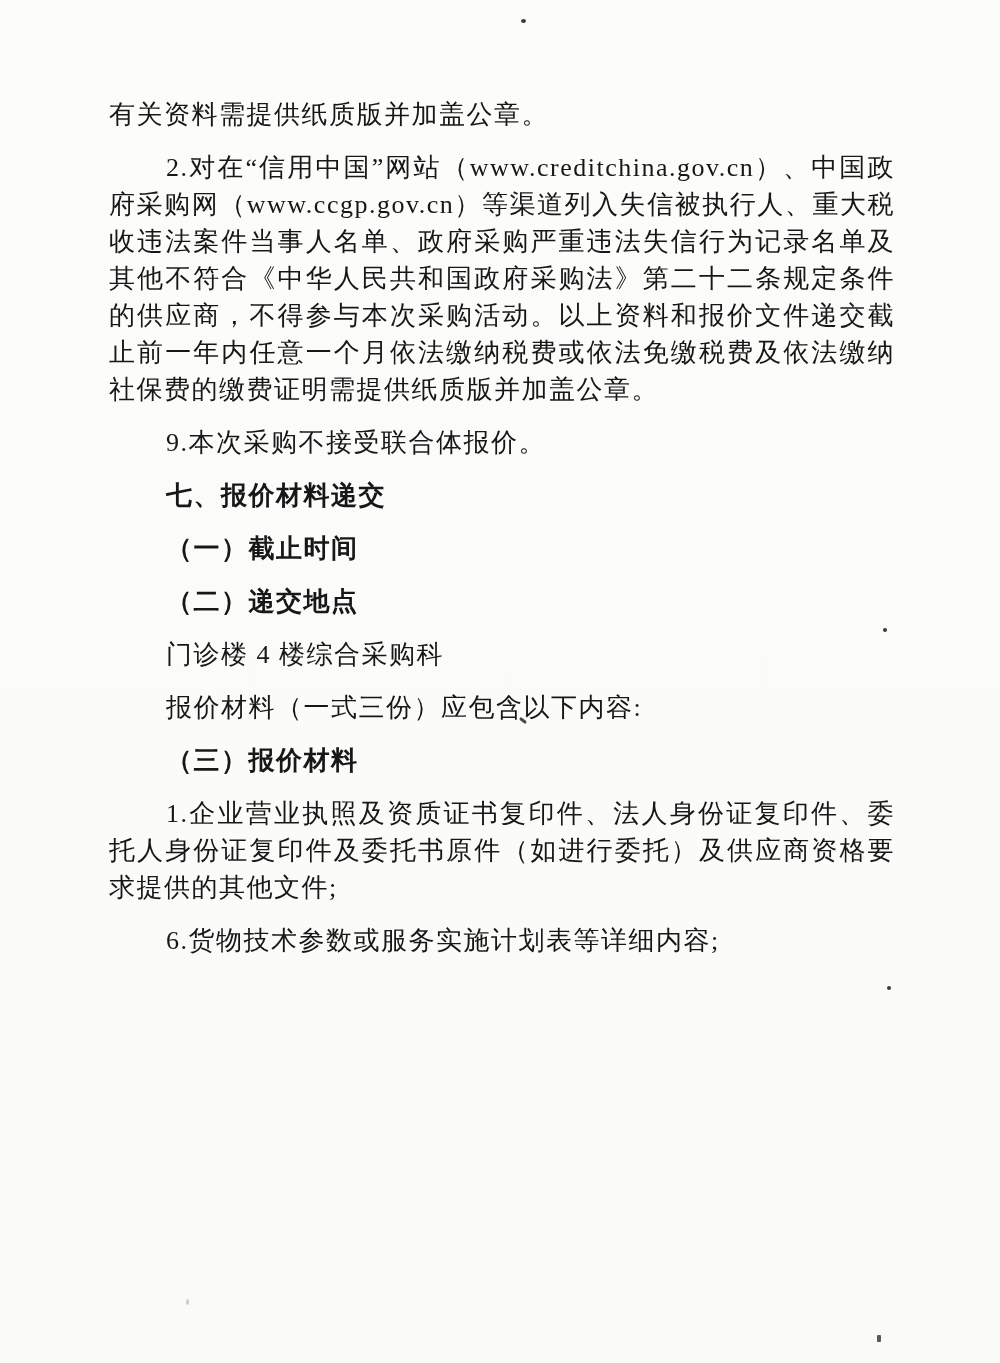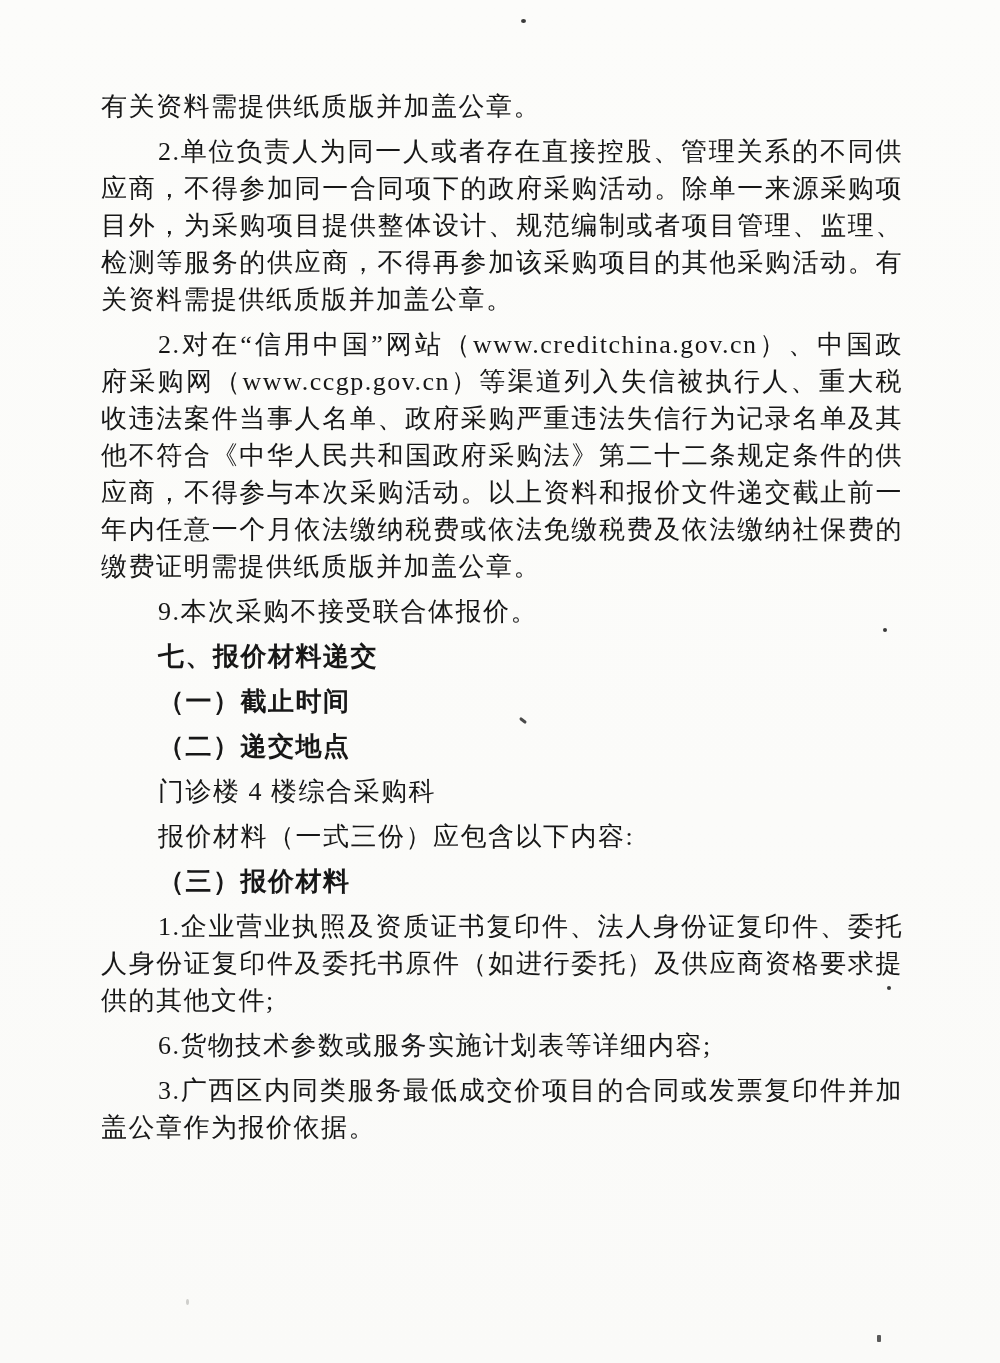--- a/index.html
+++ b/index.html
@@ -25,21 +25,21 @@
     top: 80px;
     width: 818px;
     color: #171717;
     font-size: 26px;
     line-height: 37px;
     text-align: justify;
     text-justify: inter-character;
     letter-spacing: 1.5px;
   }
   .para {
-    margin: 8px;
+    margin: 16px;
   }
   .indent {
     text-indent: 57px;
   }
   .heading {
     font-weight: bold;
   }
   
   .speck {
     position: absolute;
@@ -52,32 +52,30 @@
   .speck.s4 { left: 887px; top: 986px; width: 4px; height: 4px; }
   .speck.s5 { left: 186px; top: 1299px; width: 3px; height: 6px; background: #cfcfcc; }
   .speck.s6 { left: 877px; top: 1335px; width: 4px; height: 7px; background: #5a5a5a; border-radius: 1px; }
 </style>
 </head>
 <body>
 
 <div class="page">
   <div class="content">
     <p class="para">有关资料需提供纸质版并加盖公章。</p>
-    <p class="para indent">2.单位负责人为同一人或者存在直接控股、管理关系的不同供应商，不得参加同一合同项下的政府采购活动。除单一来源采购项目外，为采购项目提供整体设计、规范编制或者项目管理、监理、检测等服务的供应商，不得再参加该采购项目的其他采购活动。有关资料需提供纸质版并加盖公章。</p>
     <p class="para indent">2.对在“信用中国”网站（www.creditchina.gov.cn）、中国政府采购网（www.ccgp.gov.cn）等渠道列入失信被执行人、重大税收违法案件当事人名单、政府采购严重违法失信行为记录名单及其他不符合《中华人民共和国政府采购法》第二十二条规定条件的供应商，不得参与本次采购活动。以上资料和报价文件递交截止前一年内任意一个月依法缴纳税费或依法免缴税费及依法缴纳社保费的缴费证明需提供纸质版并加盖公章。</p>
     <p class="para indent">9.本次采购不接受联合体报价。</p>
     <p class="para indent heading">七、报价材料递交</p>
     <p class="para indent heading">（一）截止时间</p>
     <p class="para indent heading">（二）递交地点</p>
     <p class="para indent">门诊楼 4 楼综合采购科</p>
     <p class="para indent">报价材料（一式三份）应包含以下内容:</p>
     <p class="para indent heading">（三）报价材料</p>
     <p class="para indent">1.企业营业执照及资质证书复印件、法人身份证复印件、委托人身份证复印件及委托书原件（如进行委托）及供应商资格要求提供的其他文件;</p>
     <p class="para indent">6.货物技术参数或服务实施计划表等详细内容;</p>
-    <p class="para indent">3.广西区内同类服务最低成交价项目的合同或发票复印件并加盖公章作为报价依据。</p>
   </div>
 
   <span class="speck s1"></span>
   <span class="speck s2"></span>
   <span class="speck s3"></span>
   <span class="speck s4"></span>
   <span class="speck s5"></span>
   <span class="speck s6"></span>
 </div>
 

